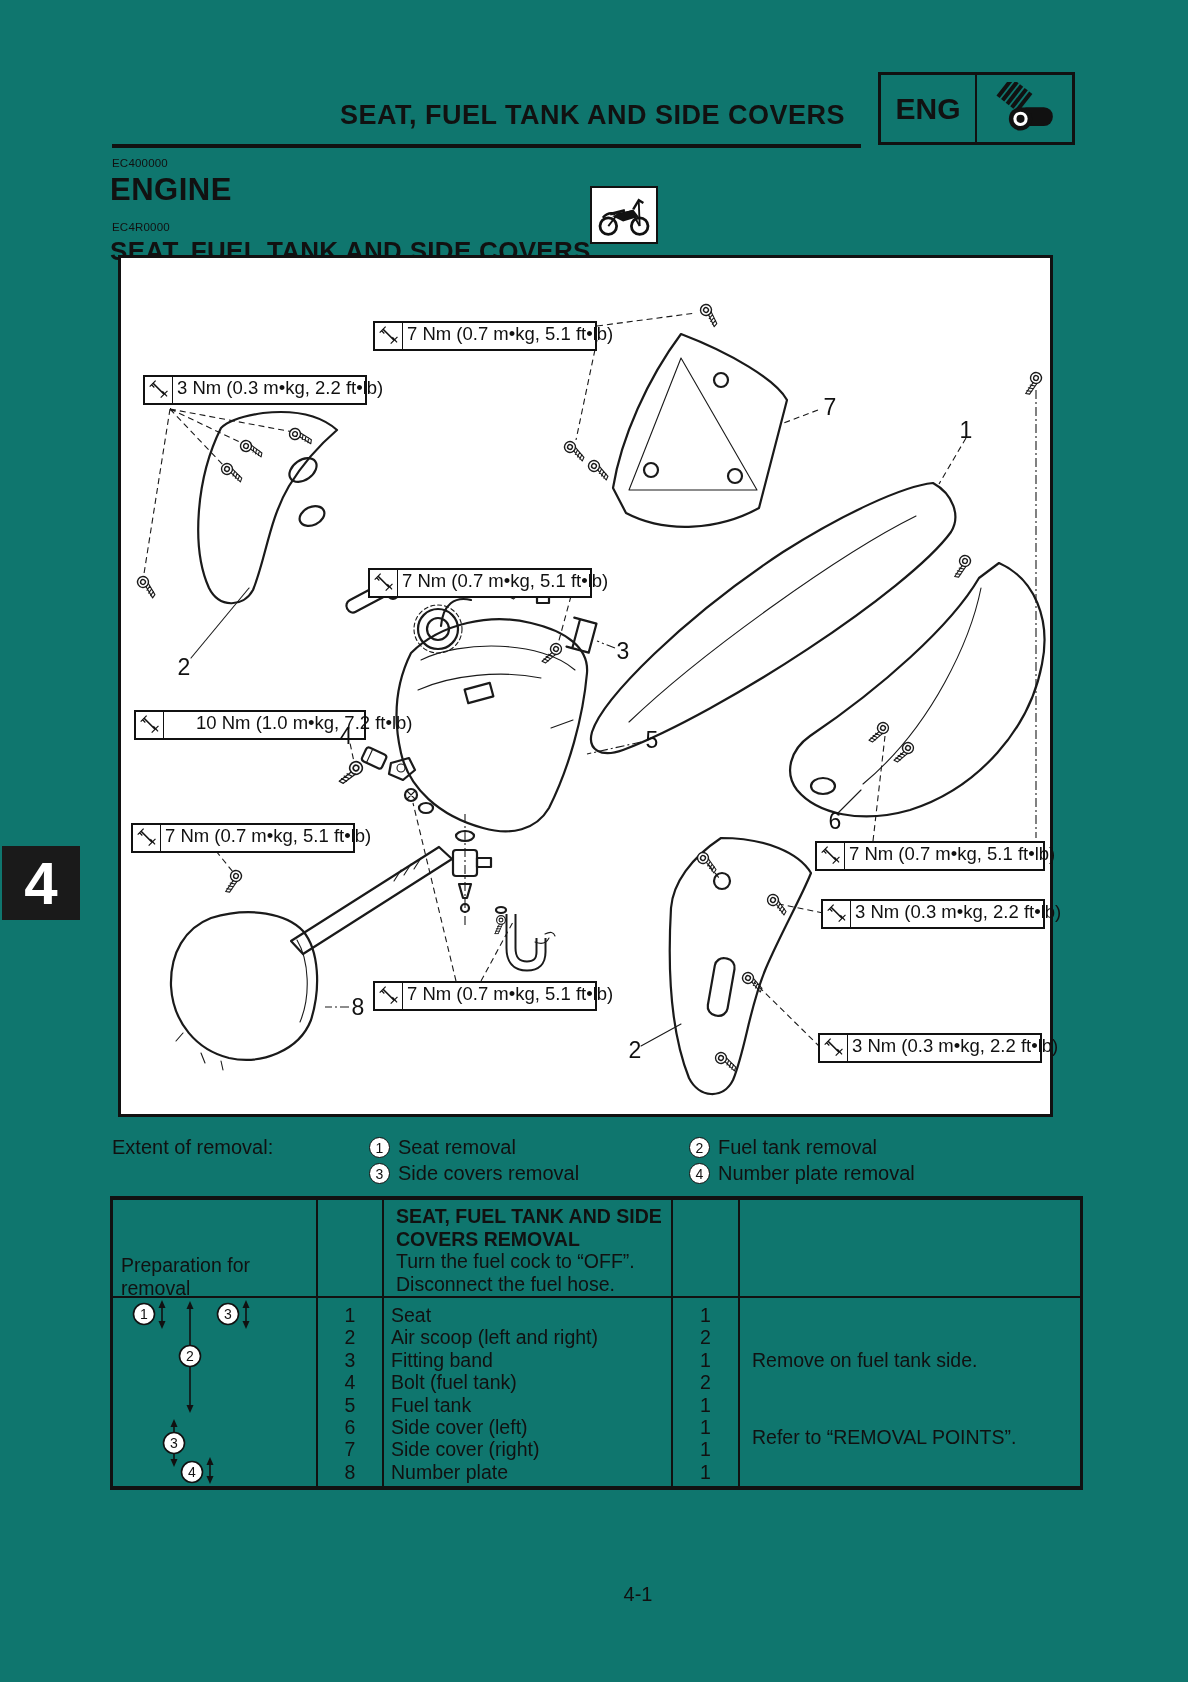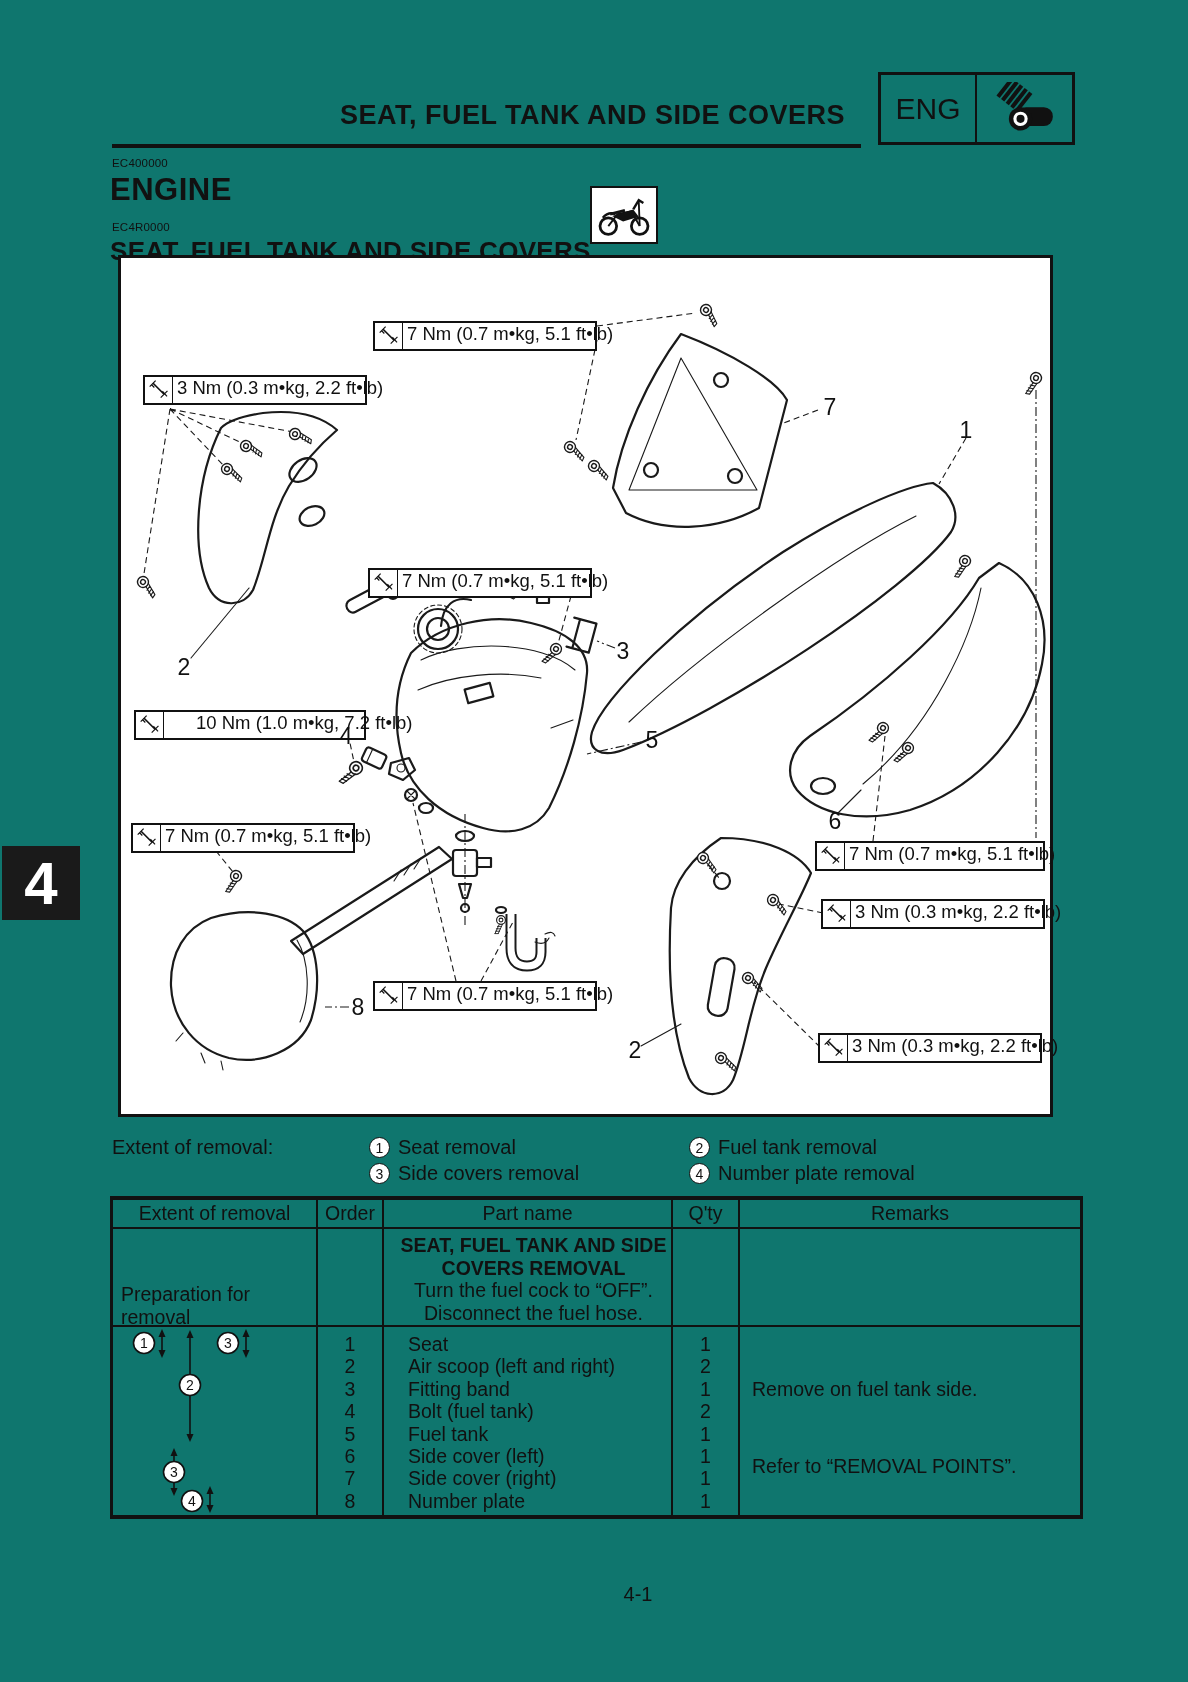--- a/index.html
+++ b/index.html
@@ -6,21 +6,21 @@
   .page{position:relative;width:1188px;height:1682px;background:#0f766e;
         font-family:"Liberation Sans", sans-serif;color:#111;overflow:hidden;}
 
   
   .hdr-title{position:absolute;top:100px;left:310px;width:535px;text-align:right;
              font-size:27px;font-weight:bold;letter-spacing:.5px;white-space:nowrap;}
   .hdr-rule{position:absolute;left:112px;top:144px;width:749px;height:4px;background:#111;}
   .eng-box{position:absolute;left:878px;top:72px;width:197px;height:73px;border:3px solid #111;
            box-sizing:border-box;display:flex;}
   .eng-cell{width:94px;border-right:2.5px solid #111;display:flex;align-items:center;justify-content:center;
-            font-size:30px;font-weight:normal;}
+            font-size:30px;font-weight:bold;}
   .eng-icon-cell{flex:1;display:flex;align-items:center;justify-content:center;}
 
   .code{position:absolute;font-size:11.5px;letter-spacing:.2px;}
   .h1{position:absolute;font-size:31px;font-weight:bold;letter-spacing:.5px;}
   .h2{position:absolute;font-size:26px;font-weight:bold;letter-spacing:.3px;white-space:nowrap;}
   .moto-box{position:absolute;left:590px;top:186px;width:68px;height:58px;border:2.5px solid #111;
             box-sizing:border-box;display:flex;align-items:center;justify-content:center;background:#fff;}
 
   
   .chapter-tab{position:absolute;left:2px;top:846px;width:78px;height:74px;background:#1a1a1a;
@@ -53,26 +53,26 @@
           border:3px solid #111;border-top-width:4px;border-bottom-width:4px;font-size:19.5px;}
   .trow{display:flex;box-sizing:border-box;}
   .hrow{height:29px;border-bottom:2.5px solid #111;}
   .prow{height:98px;border-bottom:2px solid #111;}
   .brow{height:188px;}
   .cell{box-sizing:border-box;border-right:2px solid #111;overflow:hidden;position:relative;}
   .cell:last-child{border-right:none;}
   .c1{width:205px;} .c2{width:66px;} .c3{width:289px;} .c4{width:67px;} .c5{flex:1;}
   .hcell{display:flex;align-items:center;justify-content:center;}
   .prep-extent{padding:54px 0 0 8px;line-height:22.5px;}
-  .prep-part{padding:5px 0 0 12px;line-height:22.5px;text-align:center;}
+  .prep-part{padding:5px 0 0 12px;line-height:22.5px;}
   .bold{font-weight:bold;}
   .stack{padding-top:6px;line-height:22.4px;}
   .stack div{height:22.4px;}
   .ctr{text-align:center;}
-  .partpad{padding-left:24px;}
+  .partpad{padding-left:7px;}
   .remark-float{position:absolute;left:12px;white-space:nowrap;}
 
   .footer{position:absolute;left:0;top:1583px;width:1188px;text-align:center;font-size:20px;padding-left:44px;}
 </style>
 </head>
 <body>
 
 <div class="page">
 
   <div class="hdr-title">SEAT, FUEL TANK AND SIDE COVERS</div>
@@ -359,27 +359,20 @@
   <div class="legend-item" style="left:369px;top:1162px;">
     <span class="circ">3</span>
     <span>Side covers removal</span>
   </div>
   <div class="legend-item" style="left:689px;top:1162px;">
     <span class="circ">4</span>
     <span>Number plate removal</span>
   </div>
 
   <div class="dtable">
-    <div class="trow hrow">
-      <div class="cell c1 hcell">Extent of removal</div>
-      <div class="cell c2 hcell">Order</div>
-      <div class="cell c3 hcell">Part name</div>
-      <div class="cell c4 hcell">Q'ty</div>
-      <div class="cell c5 hcell">Remarks</div>
-    </div>
 
     <div class="trow prow">
       <div class="cell c1 prep-extent">
         <div>Preparation for</div>
         <div>removal</div>
       </div>
       <div class="cell c2"></div>
       <div class="cell c3 prep-part">
         <div class="bold">SEAT, FUEL TANK AND SIDE</div>
         <div class="bold">COVERS REMOVAL</div>

